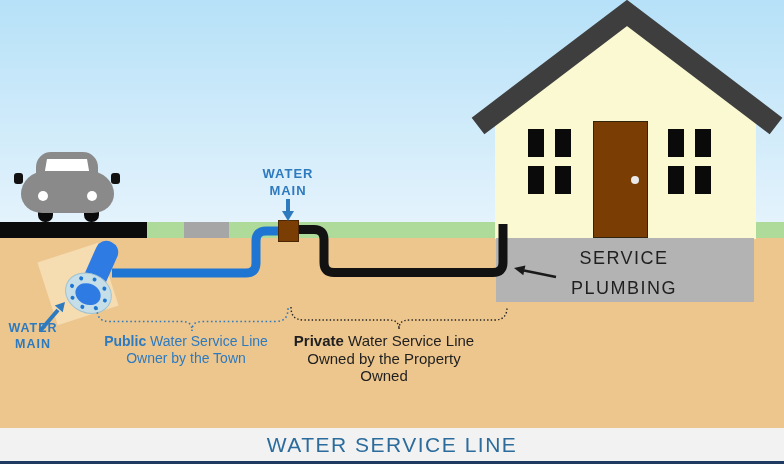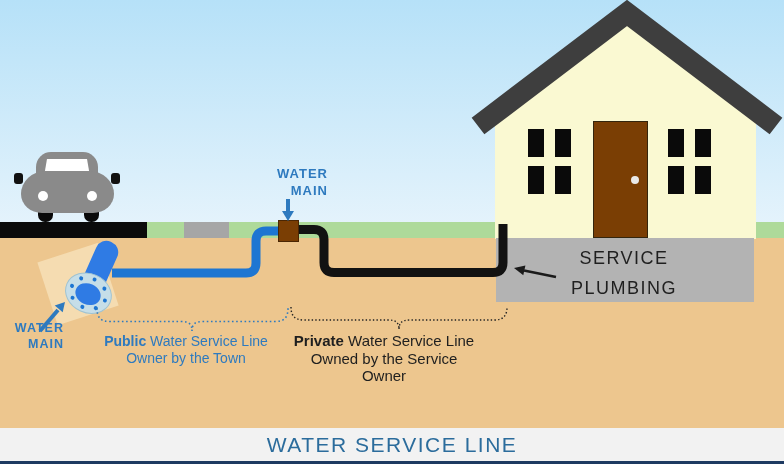--- a/index.html
+++ b/index.html
@@ -31,21 +31,21 @@
   .car-windshield{left:42px;top:159px;width:50px;height:29px;background:#fff;clip-path:polygon(10% 0,90% 0,100% 100%,0 100%);z-index:3;}
   .car-body{left:21px;top:171px;width:93px;height:42px;background:var(--car-gray);border-radius:26px 26px 22px 22px / 24px 24px 20px 20px;z-index:3;}
   .car-headlight{width:10px;height:10px;background:#fff;border-radius:50%;z-index:4;}
   .car-wheel{width:15px;height:20px;background:#0a0a0a;border-radius:5px 5px 7px 7px;z-index:2;}
 
   
   .overlay{left:0;top:0;width:784px;height:464px;z-index:5;pointer-events:none;}
 
   
   .label{z-index:6;text-align:center;}
-  .caps{font-weight:700;letter-spacing:1px;text-align:right;}
+  .caps{font-weight:700;letter-spacing:1px;}
   .lbl-meter{left:248px;top:165px;width:80px;font-size:13px;line-height:17px;color:var(--label-blue);}
   .lbl-main{left:2px;top:321px;width:62px;font-size:12.5px;line-height:15.5px;color:var(--label-blue);}
   .lbl-public{left:86px;top:333px;width:200px;font-size:14px;line-height:17px;color:var(--label-blue);}
   .lbl-private{left:284px;top:332px;width:200px;font-size:15px;line-height:17.5px;color:var(--text-dark);}
   .lbl-plumbing{left:524px;top:243px;width:200px;font-size:18px;line-height:30px;letter-spacing:1.5px;color:var(--text-dark);}
   .keep-space{white-space:pre-wrap;}
 
   
   .title-bar{left:0;top:428px;width:784px;height:33px;background:var(--title-bg);z-index:7;display:flex;align-items:center;justify-content:center;}
   .title-text{font-size:21px;letter-spacing:1.5px;color:var(--title-blue);font-weight:400;}
@@ -144,22 +144,22 @@
     <div>MAIN</div>
   </div>
 
   <div class="abs label lbl-public">
     <div><b>Public</b><span class="keep-space"> Water Service Line</span></div>
     <div>Owner by the Town</div>
   </div>
 
   <div class="abs label lbl-private">
     <div><b>Private</b><span class="keep-space"> Water Service Line</span></div>
-    <div>Owned by the Service</div>
-    <div>Owner</div>
+    <div>Owned by the Property</div>
+    <div>Owned</div>
   </div>
 
   <div class="abs label lbl-plumbing">
     <div>SERVICE</div>
     <div>PLUMBING</div>
   </div>
 
   <div class="abs title-bar">
     <span class="title-text">WATER SERVICE LINE</span>
   </div>

